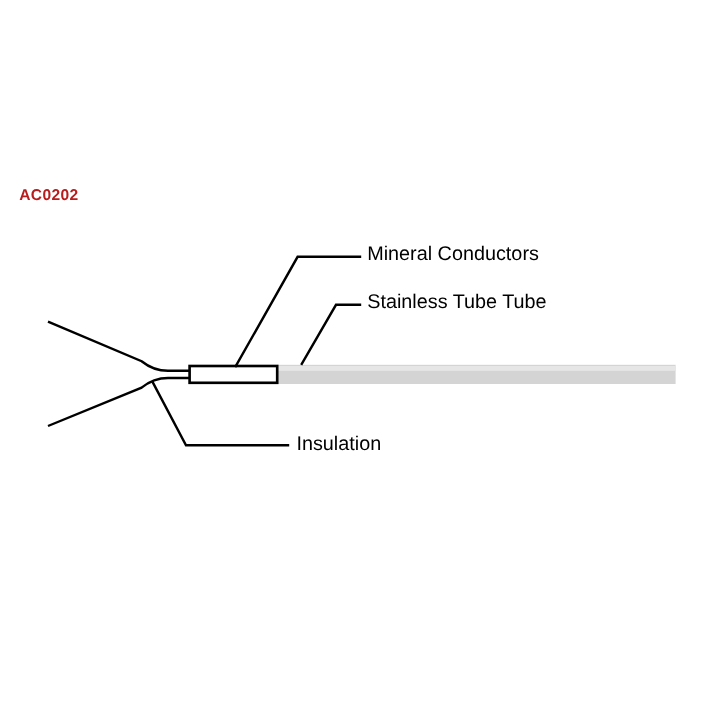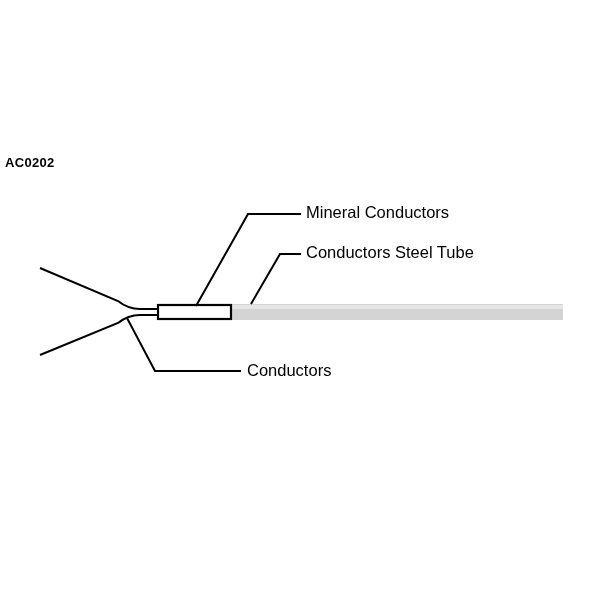--- a/index.html
+++ b/index.html
@@ -1,20 +1,20 @@
 <!DOCTYPE html>
 <html><head>
   <meta charset="utf-8">
   <style>
     html, body { margin: 0; padding: 0; background: #ffffff; }
     body { width: 600px; height: 600px; position: relative; overflow: hidden;
            font-family: "Liberation Sans", sans-serif; }
     #diagram { position: absolute; left: 0; top: 0; }
-    .code-label { position: absolute; left: 5px; top: 155px; font-weight: bold;
-                  font-size: 13px; color: #000000; letter-spacing: 0.3px; }
+    .code-label { position: absolute; left: 16px; top: 155px; font-weight: bold;
+                  font-size: 13px; color: #b91c1c; letter-spacing: 0.3px; }
     .callout { position: absolute; font-size: 16.5px; color: #000; white-space: nowrap; }
     .callout.mi { left: 306px; top: 203px; }
     .callout.sst { left: 306px; top: 243px; }
     .callout.cond { left: 247px; top: 361px; }
   </style>
 </head>
 <body>
 
 <svg id="diagram" width="600" height="600" viewBox="0 0 600 600" xmlns="http://www.w3.org/2000/svg">
 
@@ -32,14 +32,14 @@
 
   <g fill="none" stroke="#000" stroke-width="2">
     <polyline points="196,306 248,214 301,214"></polyline>
     <polyline points="251,304 280,254 301,254"></polyline>
     <polyline points="127,318 155,371 241,371"></polyline>
   </g>
 </svg>
 
 <div class="code-label">AC0202</div>
 <div class="callout mi">Mineral Conductors</div>
-<div class="callout sst">Conductors Steel Tube</div>
-<div class="callout cond">Conductors</div>
+<div class="callout sst">Stainless Tube Tube</div>
+<div class="callout cond">Insulation</div>
 
 </body></html>

